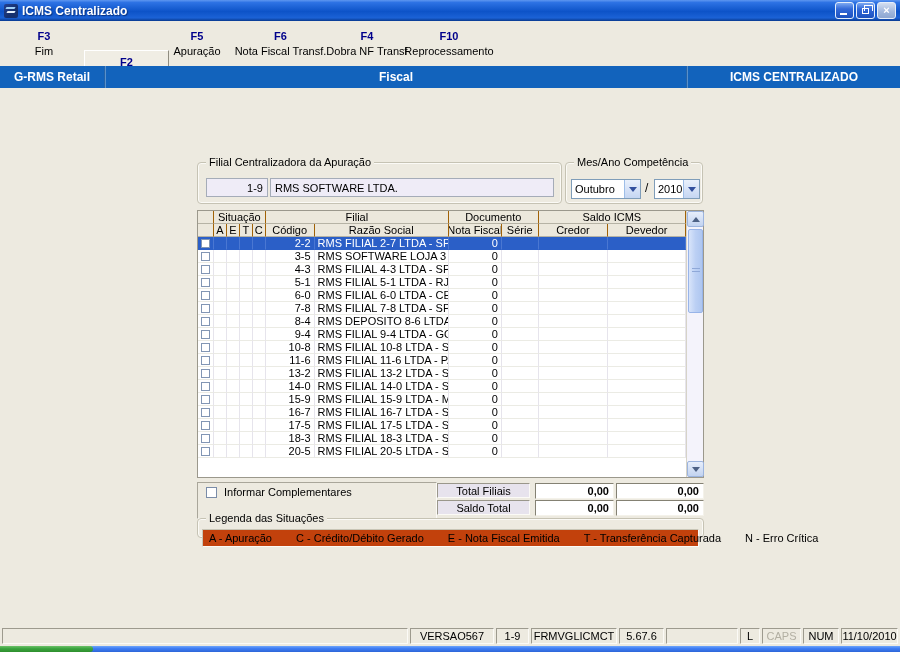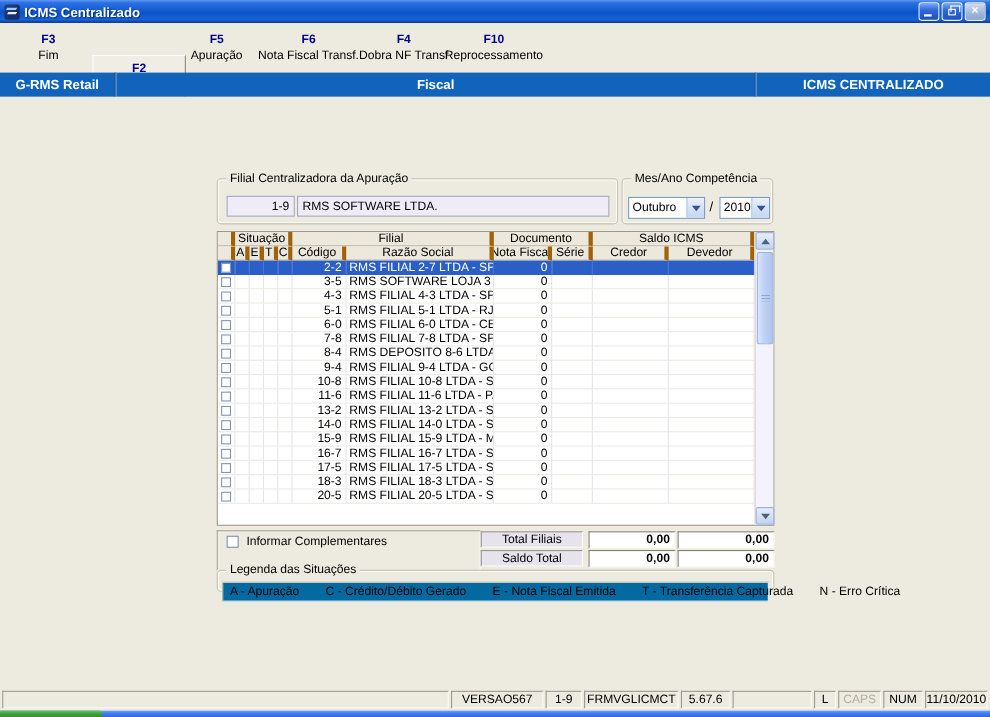--- a/index.html
+++ b/index.html
@@ -59,21 +59,21 @@
   .sel-arrow { width:0; height:0; border-left:4px solid transparent; border-right:4px solid transparent; border-top:5px solid #33509E; }
   .sel-month { left:5px; top:16px; width:70px; }
   .sel-year  { left:88px; top:16px; width:46px; }
   .slash { position:absolute; left:79px; top:18px; font-size:12px; }
 
   
   .grid { position:absolute; left:197px; top:122px; width:507px; height:268px; border:1px solid #9B988C; background:#fff; }
   .grid-inner { position:absolute; left:0; top:0; width:488px; height:266px; overflow:hidden; }
   .grow { display:flex; height:13px; }
   .gcell { border-right:1px solid #E6E4EC; border-bottom:1px solid #EBEBE4; display:flex; align-items:center; font-size:11px; padding:0 3px; overflow:hidden; white-space:nowrap; }
-  .hrow .gcell { background:#ECE8DC; border-right:4px solid #a16207; border-bottom:1px solid #B6B3A5; justify-content:center; color:#000; padding:0 1px; }
+  .hrow .gcell { background:#ECE8DC; border-right:1px solid #a16207; border-bottom:1px solid #B6B3A5; justify-content:center; color:#000; padding:0 1px; }
   .c-chk{width:16px; justify-content:center; padding:0;} .c-s{width:13px; justify-content:center; padding:0;}
   .c-cod{width:49px; justify-content:flex-end;} .c-rz{width:135px;}
   .c-nf{width:53px; justify-content:flex-end;} .c-se{width:37px;}
   .c-cr{width:70px;} .c-dv{width:78px;}
   .hg-sit{width:52px;} .hg-fil{width:184px;} .hg-doc{width:90px;} .hg-sal{width:148px;}
   .drow.selected .gcell { background:#2B5FC7; color:#fff; border-right-color:#4A77D2; border-bottom-color:#2B5FC7; }
   .rowchk { width:9px; height:9px; background:#fff; border:1px solid #8296B4; }
 
   
   .vscroll { position:absolute; right:0; top:0; width:17px; height:266px; background:#F4F3FB; border-left:1px solid #D6D3C8; }
@@ -92,21 +92,21 @@
   .xpcheck { width:11px; height:11px; background:#fff; border:1px solid #7A8CA8; flex:0 0 auto; }
   .optlabel { font-size:11px; }
 
   .tot-label { position:absolute; width:93px; height:15px; background:#E7E3ED; border:1px solid; border-color:#9A978B #FBFAF6 #FBFAF6 #9A978B;
     display:flex; align-items:center; justify-content:center; font-size:11px; }
   .tot-val { position:absolute; height:16px; background:#fff; border:1px solid; border-color:#848173 #F4F2EA #F4F2EA #848173;
     display:flex; align-items:center; justify-content:flex-end; font-weight:bold; font-size:11px; padding-right:4px; }
   .tl-1{left:437px;top:395px;} .tv-1a{left:535px;top:395px;width:79px;} .tv-1b{left:616px;top:395px;width:88px;}
   .tl-2{left:437px;top:412px;} .tv-2a{left:535px;top:412px;width:79px;} .tv-2b{left:616px;top:412px;width:88px;}
 
-  .legend-strip { position:absolute; left:4px; top:10px; width:497px; height:18px; background:#0369a1;
+  .legend-strip { position:absolute; left:4px; top:10px; width:497px; height:18px; background:#c2410c;
     border:1px solid; border-color:#C8C5B6 #FBFAF6 #FBFAF6 #C8C5B6; display:flex; align-items:center; gap:24px; padding-left:6px; }
   .legend-item { font-size:11px; white-space:nowrap; }
 
   
   .statusbar { position:absolute; left:0; top:627px; width:900px; height:18px; background:#EDEAE0; display:flex; gap:2px; padding:1px 2px; }
   .sp { border:1px solid; border-color:#9D9A8E #FBFAF6 #FBFAF6 #9D9A8E; display:flex; align-items:center; justify-content:center; font-size:11px; color:#000; white-space:nowrap; }
   .sp.disabled { color:#B2AFA2; }
   .sp-0{flex:1;} .sp-1{width:84px;} .sp-2{width:33px;} .sp-3{width:86px;} .sp-4{width:45px;}
   .sp-5{width:72px;} .sp-6{width:20px;} .sp-7{width:39px;} .sp-8{width:36px;} .sp-9{width:57px;}
 

